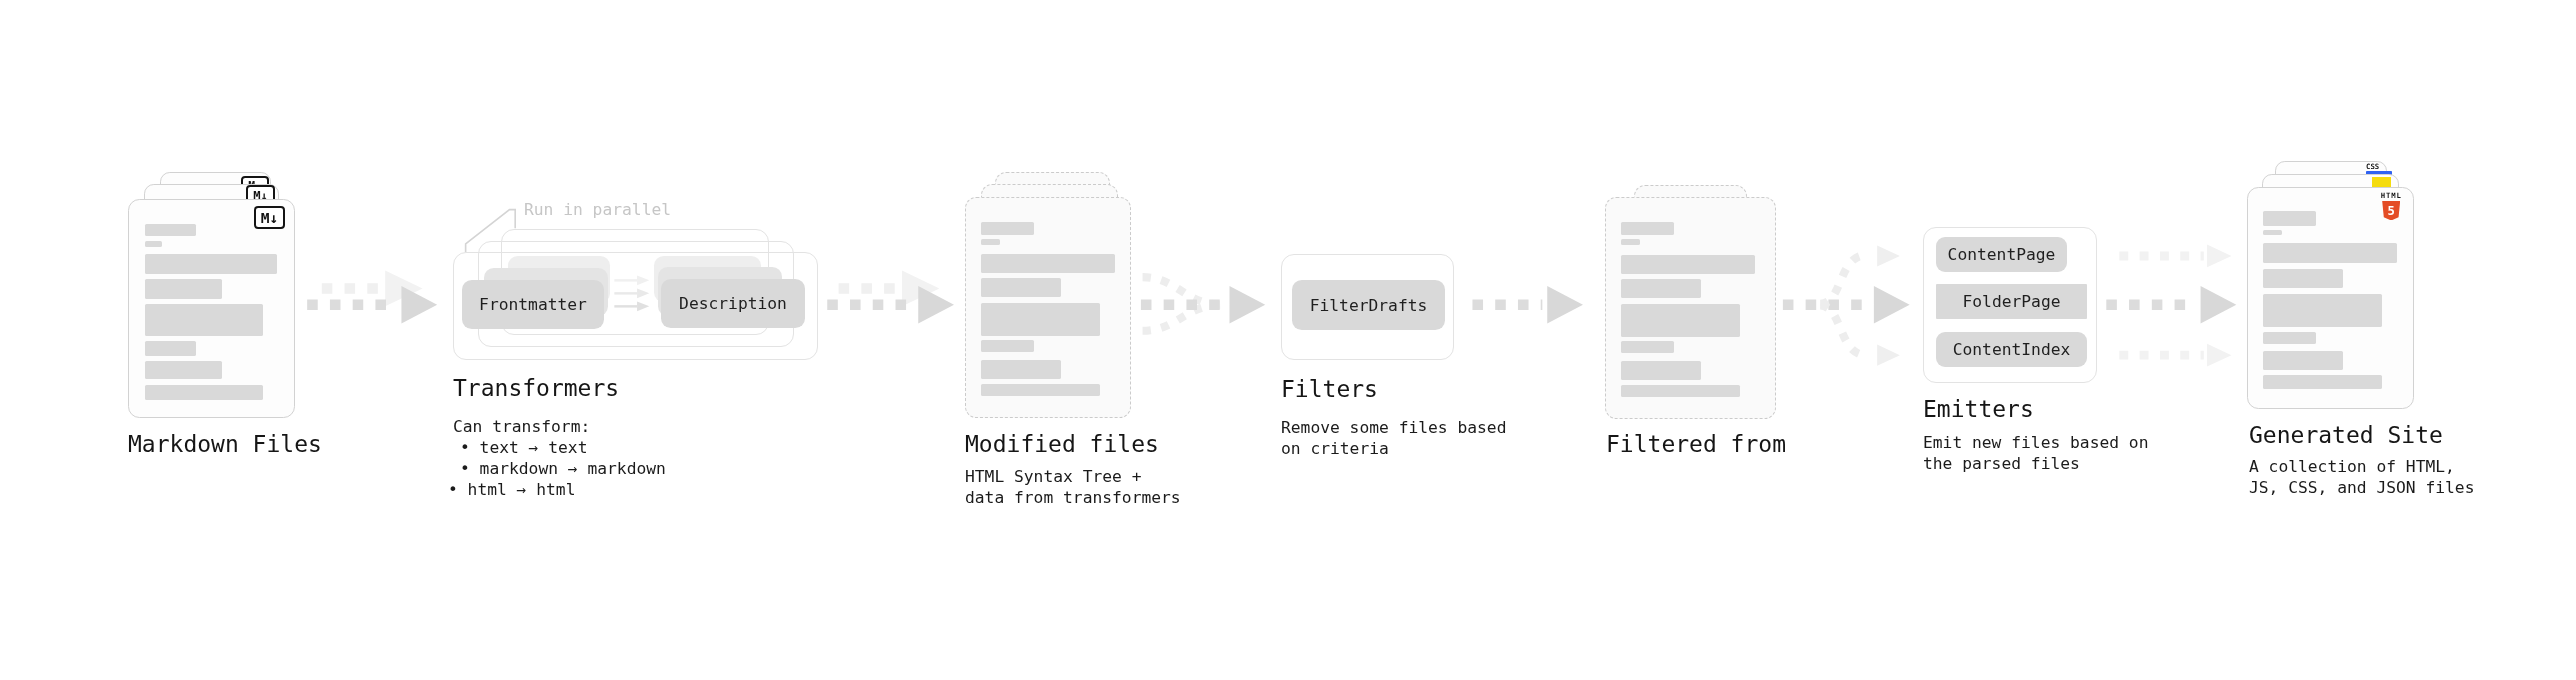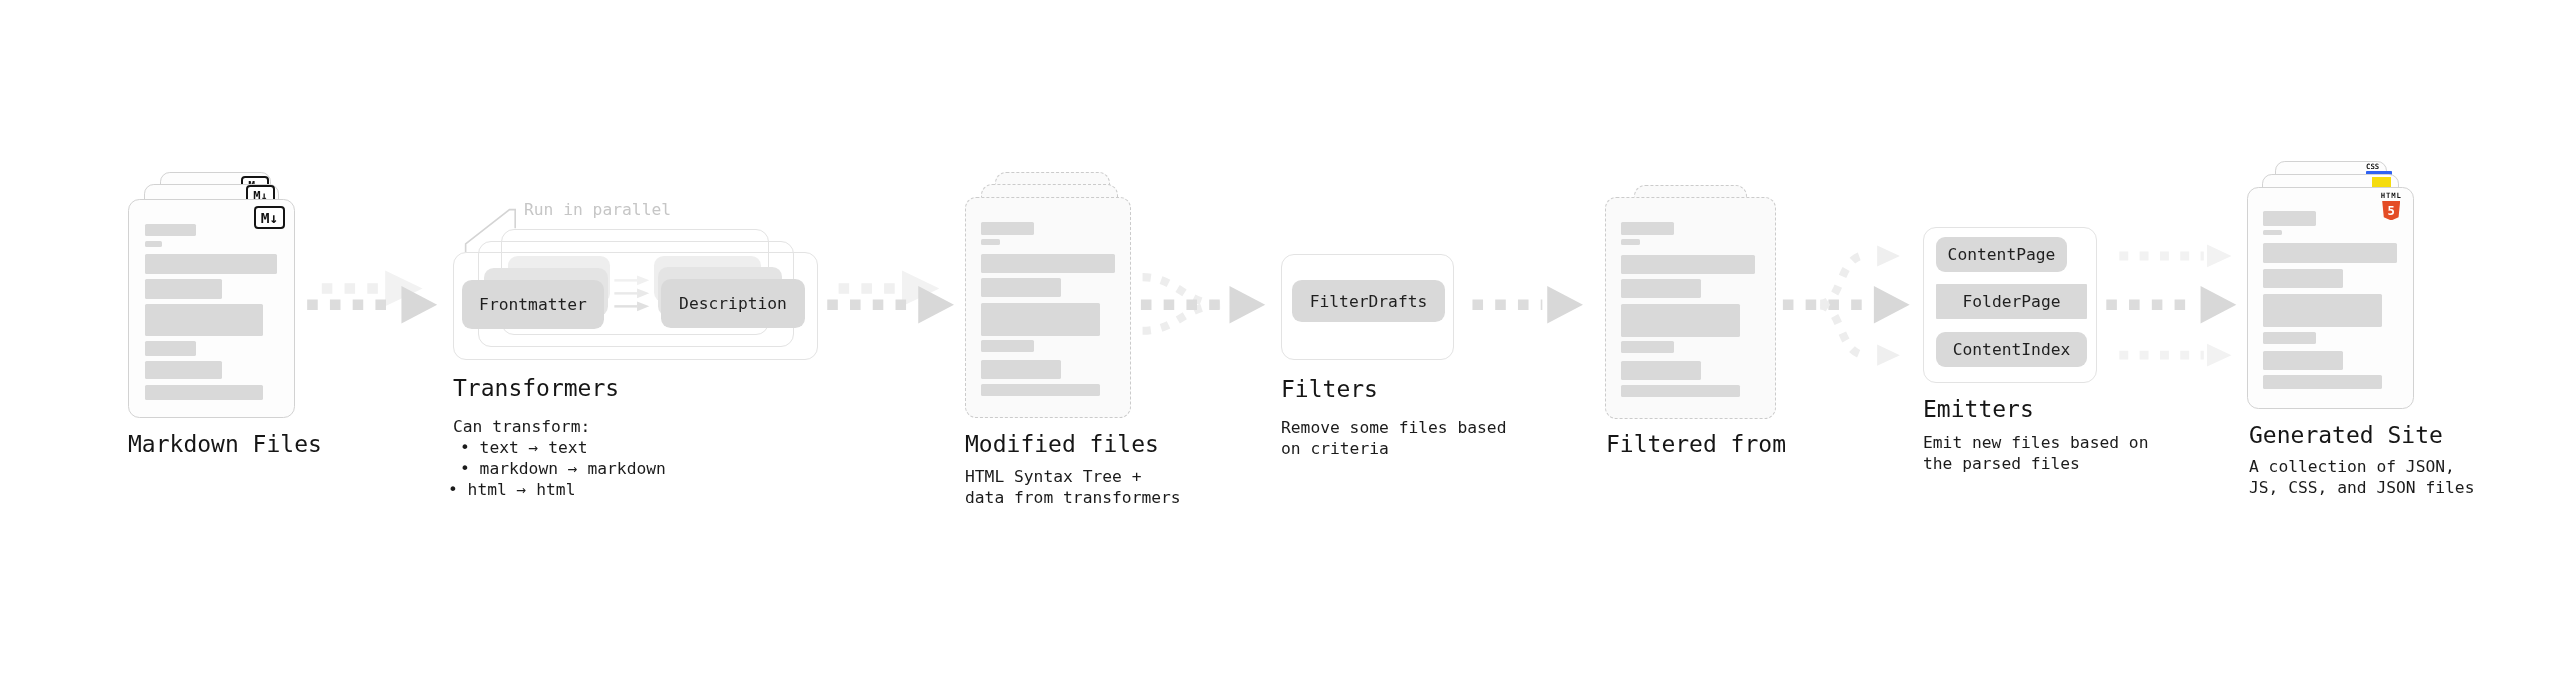--- a/index.html
+++ b/index.html
@@ -141,21 +141,21 @@
     <div class="bar" style="left:15.4px;top:105px;width:119px;height:32.5px"></div>
     <div class="bar" style="left:15.4px;top:142px;width:53px;height:12.2px"></div>
     <div class="bar" style="left:15.4px;top:162px;width:80px;height:18.7px"></div>
     <div class="bar" style="left:15.4px;top:186px;width:119px;height:12.2px"></div>
   </div>
   <div class="h-label" style="left:965px;top:431px">Modified files</div>
   <div class="sub" style="left:965px;top:466px">HTML Syntax Tree +</div>
   <div class="sub" style="left:965px;top:487px">data from transformers</div>
 
   <div class="panel" style="left:1281px;top:254px;width:173px;height:106px"></div>
-  <div class="pill" style="left:1292px;top:280px;width:153px;height:42px">FilterDrafts</div>
+  <div class="pill" style="left:1292px;top:280px;width:153px;height:50px">FilterDrafts</div>
   <div class="h-label" style="left:1281px;top:376px">Filters</div>
   <div class="sub" style="left:1281px;top:417px">Remove some files based</div>
   <div class="sub" style="left:1281px;top:438px">on criteria</div>
 
   <div class="card-dashed card-sm" style="left:1634px;top:185px;width:113px;height:32.5px"></div>
   <div class="card-dashed" style="left:1605px;top:197px;width:171px;height:222px">
     <div class="bar" style="left:14.6px;top:24.4px;width:53px;height:13px"></div>
     <div class="bar" style="left:14.6px;top:41px;width:19.5px;height:5.7px"></div>
     <div class="bar" style="left:14.6px;top:57px;width:134px;height:18.7px"></div>
     <div class="bar" style="left:14.6px;top:81px;width:80px;height:18.7px"></div>
@@ -191,17 +191,17 @@
     <div class="bar" style="left:14.6px;top:163px;width:80px;height:18.7px"></div>
     <div class="bar" style="left:14.6px;top:187px;width:119px;height:14px"></div>
   </div>
   <div class="html5-badge" style="left:2379px;top:192px;width:24.4px">
     <span>HTML</span>
     <div class="html5-shield">
       <span>5</span>
     </div>
   </div>
   <div class="h-label" style="left:2249px;top:422px">Generated Site</div>
-  <div class="sub" style="left:2249px;top:456px">A collection of JSON,</div>
+  <div class="sub" style="left:2249px;top:456px">A collection of HTML,</div>
   <div class="sub" style="left:2249px;top:477px">JS, CSS, and JSON files</div>
 
 </div>
 
 
 </body></html>

